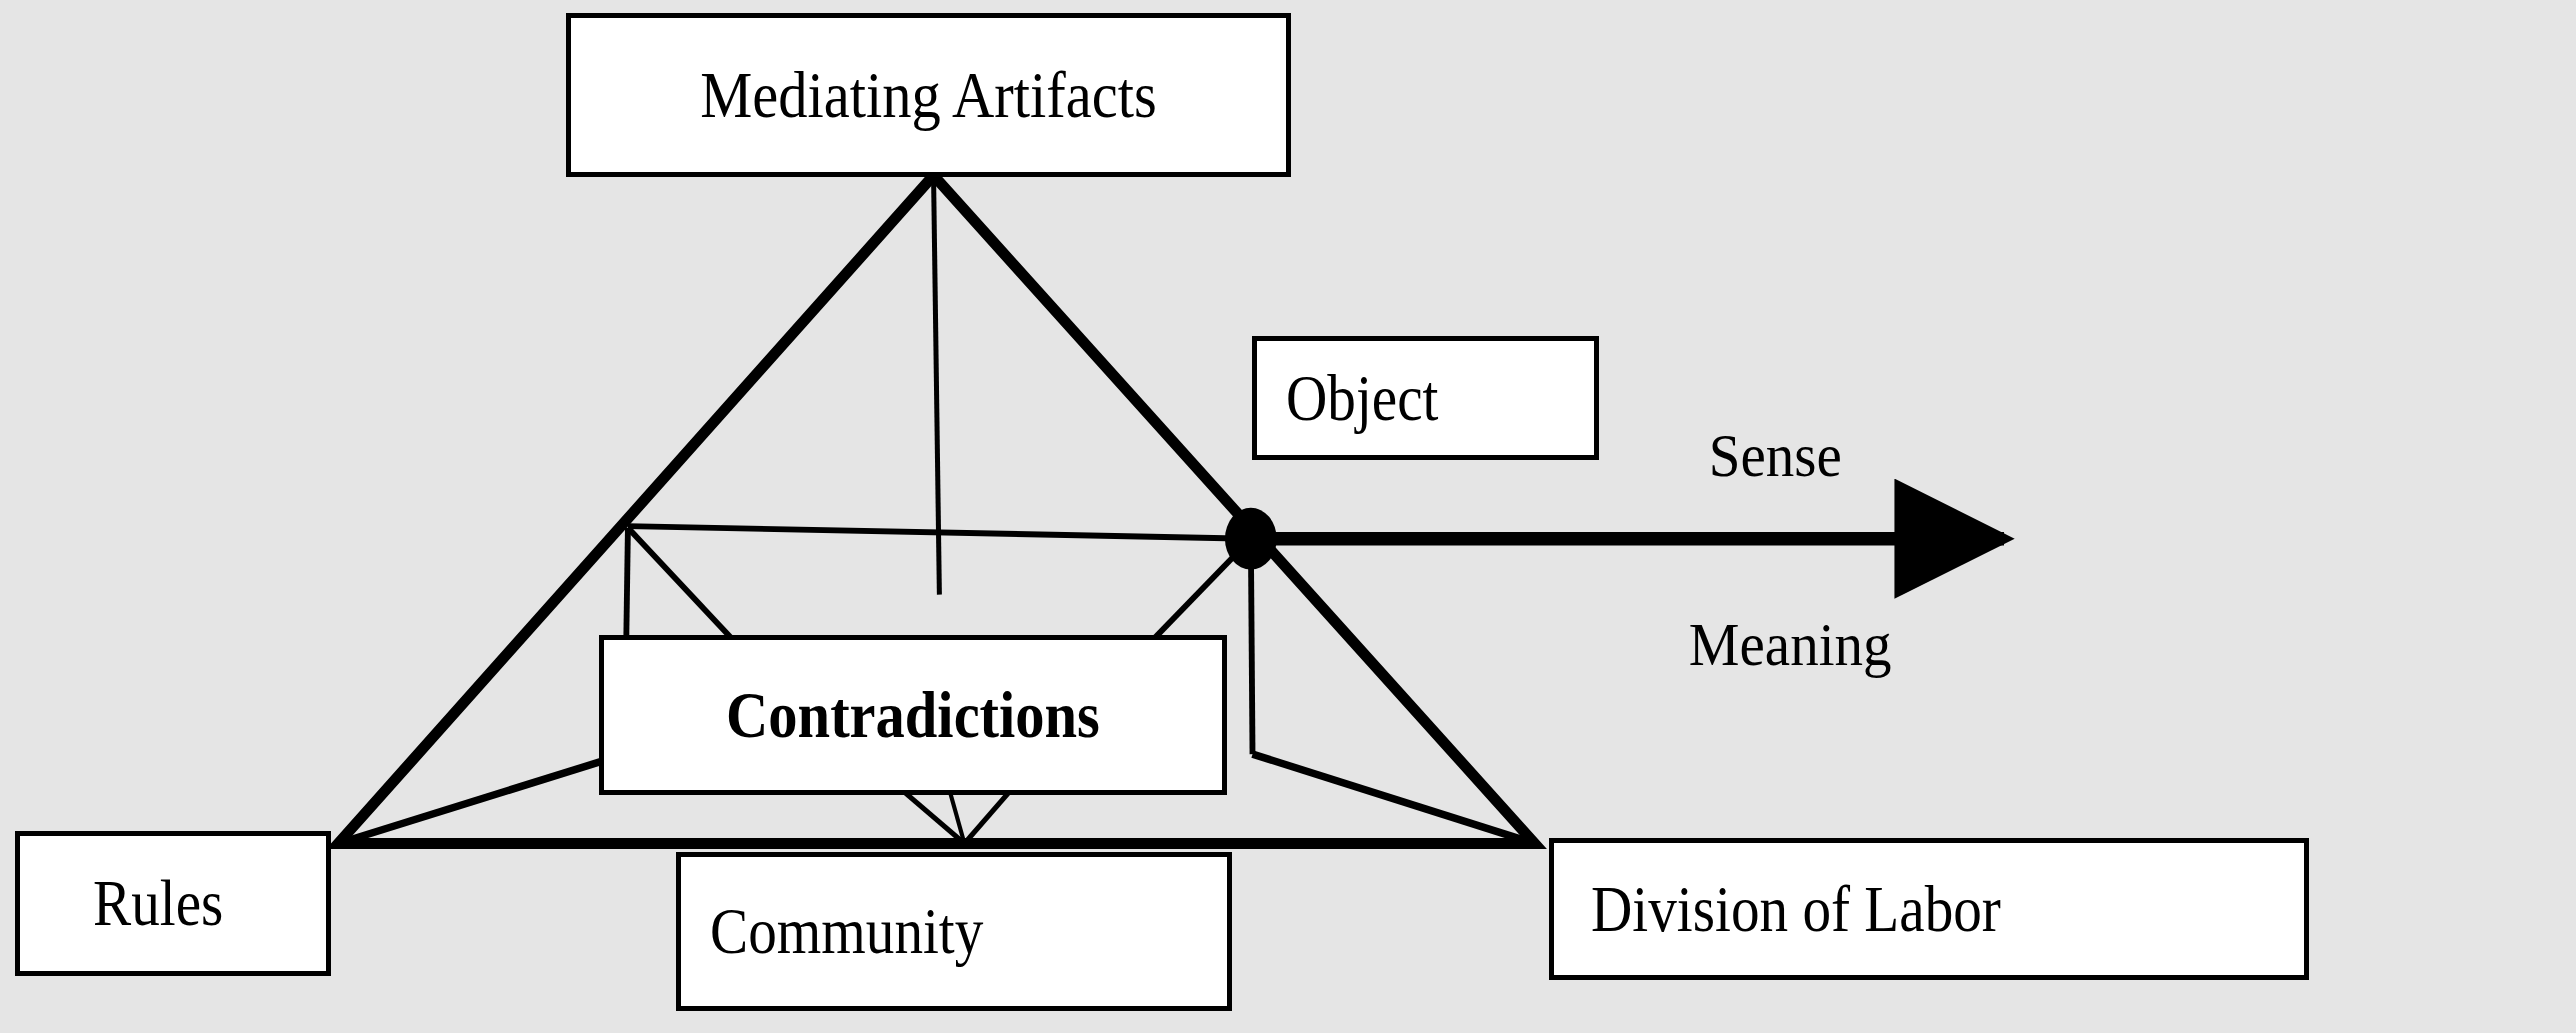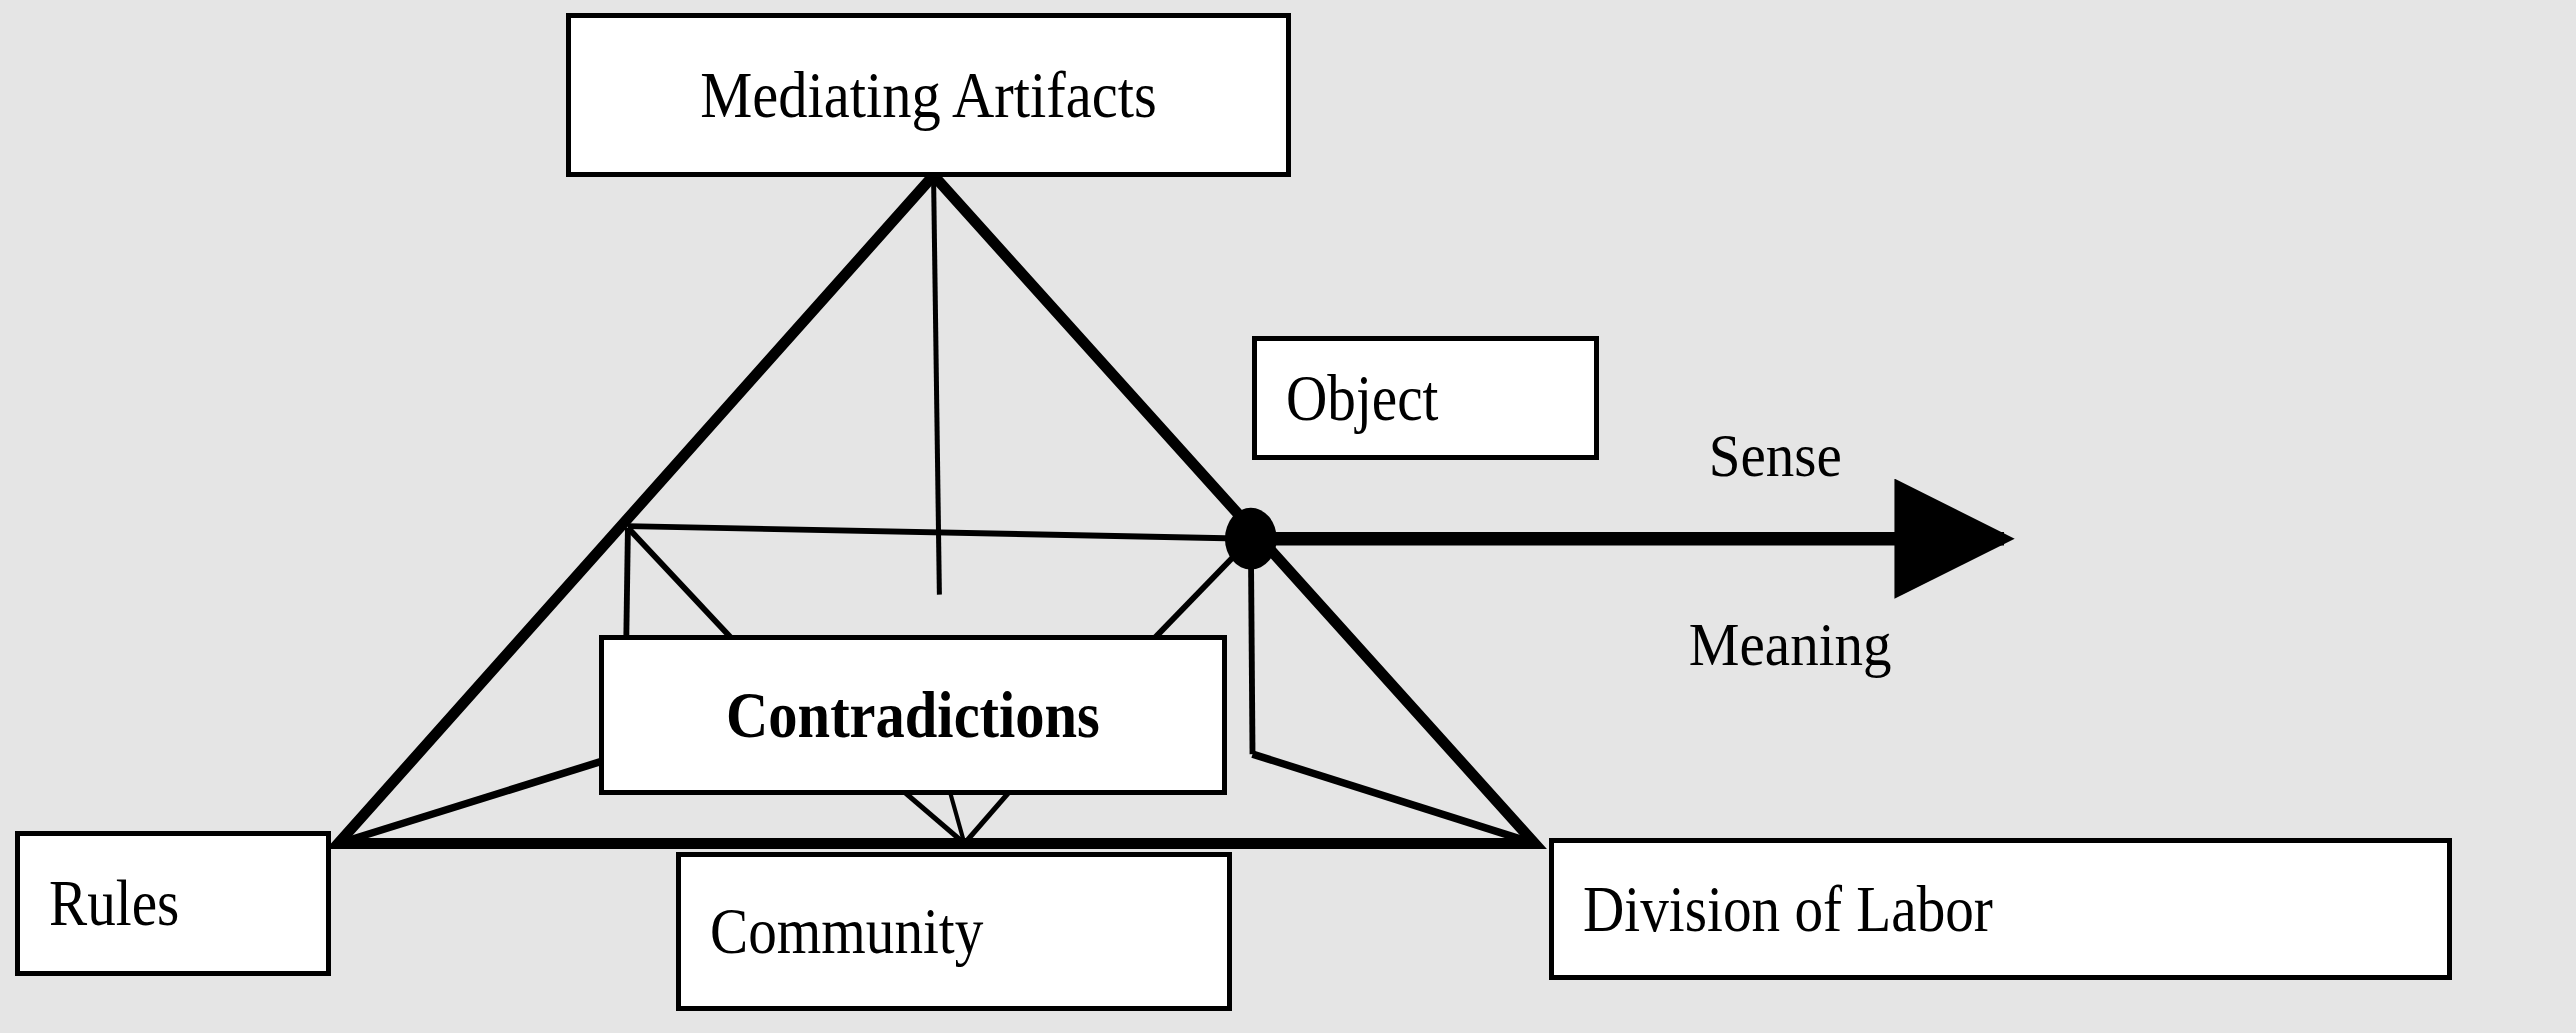--- a/index.html
+++ b/index.html
@@ -63,23 +63,23 @@
     z-index: 6;
     transform: scaleX(0.92);
   }
 
   
   #box-mediating-artifacts { left: 566px;  top: 13.4px;   width: 725px; height: 164px; }
   #box-subject            { left: 202px;  top: 398px;  width: 392px; height: 165px; }
   #box-object             { left: 1244px; top: 336px;  width: 347px; height: 124px; margin-left: 8px; }
   #box-outcome            { left: 2058px; top: 461px;  width: 501px; height: 142px; }
   #box-contradictions     { left: 599px;  top: 595px;  width: 628px; height: 160px; margin-top: 40px; }
-  #box-rules              { left: 15px;   top: 831px;  width: 316px; height: 145px; }
+  #box-rules              { left: 15px;   top: 831px;  width: 316px; height: 145px; padding-left: 44px; }
   #box-community          { left: 676px;  top: 852px; width: 556px; height: 159px; }
-  #box-division-of-labor  { left: 1549px; top: 838px; width: 903px; height: 142px; }
+  #box-division-of-labor  { left: 1549px; top: 838px; width: 760px; height: 142px; padding-left: 8px; }
 
   #label-sense   { left: 1703px; top: 424px; }
   #label-meaning { left: 1680px; top: 613px; }
 </style>
 </head>
 <body>
 
 <div id="stage">
 
   <svg id="diagram-svg" viewBox="0 0 3085 1238">

